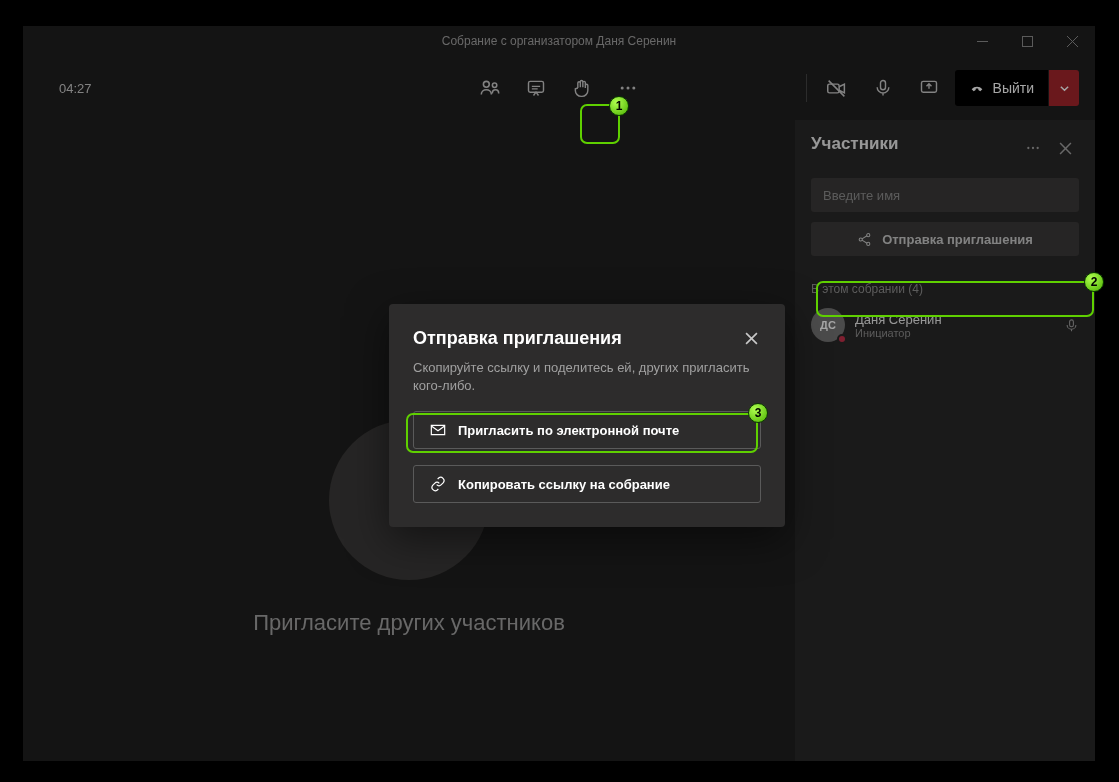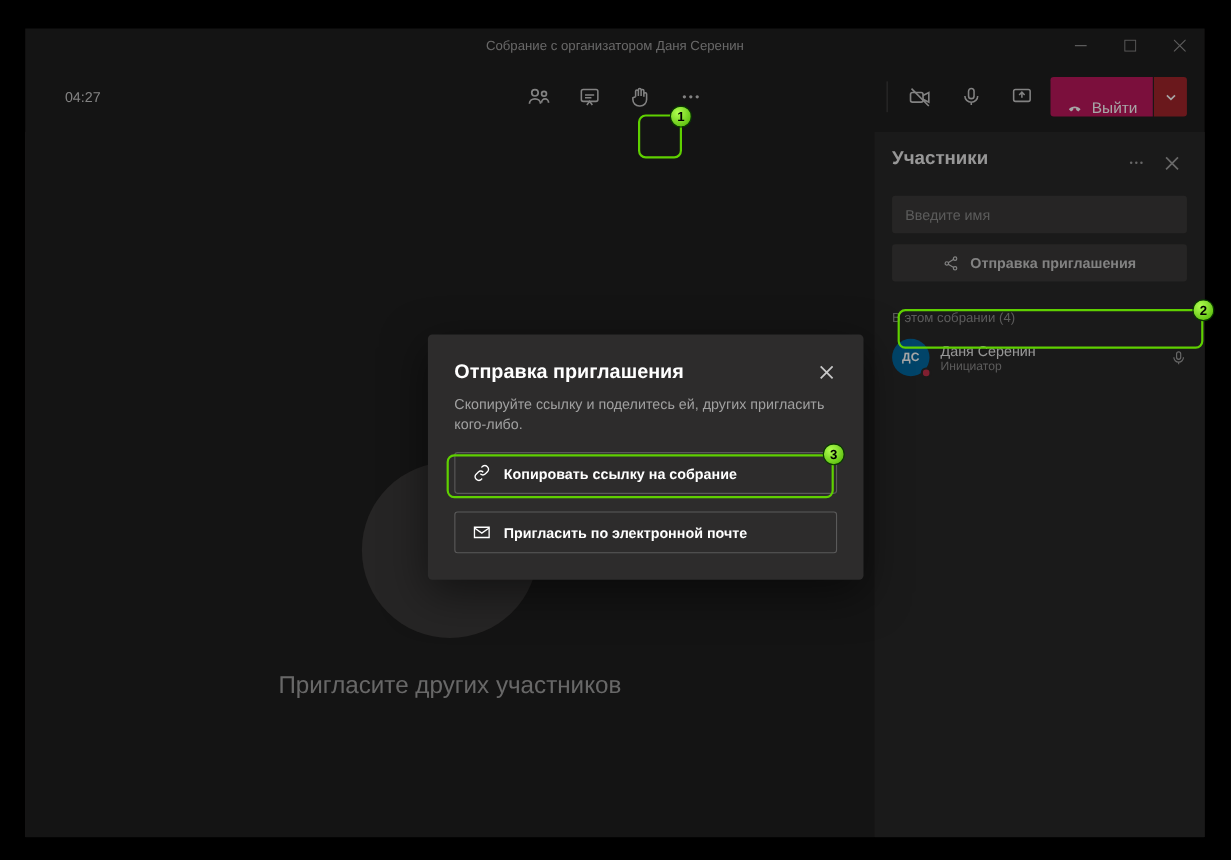--- a/index.html
+++ b/index.html
@@ -13,21 +13,21 @@
   .window-controls div { width: 45px; height: 30px; display: flex; align-items: center; justify-content: center; color: #8d8d8d; font-size: 12px; }
 
   
   .toolbar { height: 64px; display: flex; align-items: center; padding: 0 16px; position: relative; }
   .timer { color: #c8c8c8; font-size: 13px; margin-left: 20px; }
   .toolbar-center { position: absolute; left: 50%; transform: translateX(-50%); display: flex; align-items: center; gap: 6px; }
   .toolbar-right { margin-left: auto; display: flex; align-items: center; gap: 6px; }
   .tb-btn { width: 40px; height: 40px; display: flex; align-items: center; justify-content: center; color: #c8c8c8; cursor: pointer; border-radius: 4px; }
   .tb-sep { width: 1px; height: 28px; background: #444; margin: 0 4px; }
   .leave-group { display: flex; align-items: stretch; height: 36px; }
-  .leave-btn { background: #be185d; color: #fff; padding: 0 14px; border-radius: 3px 0 0 3px; display: flex; align-items: flex-end; gap: 8px; font-size: 14px; }
+  .leave-btn { background: #000000; color: #fff; padding: 0 14px; border-radius: 3px 0 0 3px; display: flex; align-items: center; gap: 8px; font-size: 14px; }
   .leave-chev { background: #a4262c; color: #fff; width: 30px; border-radius: 0 3px 3px 0; display: flex; align-items: center; justify-content: center; margin-left: 1px; }
 
   
   .content { position: absolute; top: 94px; left: 0; right: 0; bottom: 0; display: flex; }
   .main-area { flex: 1; position: relative; background: #201f1f; }
   .side-panel { width: 300px; background: #292828; padding: 14px 16px; position: relative; }
 
   
   .avatar-circle { position: absolute; left: 50%; top: 300px; transform: translateX(-50%); width: 160px; height: 160px; border-radius: 50%; background: #3b3a39; }
   .invite-others { position: absolute; left: 50%; top: 490px; transform: translateX(-50%); color: #a0a0a0; font-size: 22px; font-weight: 400; text-align: center; }
@@ -35,21 +35,21 @@
   
   .sp-head { display: flex; }
   .sp-title { color: #e8e8e8; font-size: 17px; font-weight: 600; flex: 1; }
   .sp-icons { display: flex; gap: 4px; }
   .sp-icons div { width: 28px; height: 28px; display: flex; align-items: center; justify-content: center; color: #a0a0a0; cursor: pointer; }
   .sp-input { margin-top: 16px; width: 100%; height: 34px; background: #3b3a39; border: none; border-radius: 3px; color: #e8e8e8; padding: 0 12px; font-size: 13px; }
   .sp-input::placeholder { color: #8d8d8d; }
   .sp-share { margin-top: 10px; width: 100%; height: 34px; background: #3b3a39; border: none; border-radius: 3px; color: #c8c8c8; display: flex; align-items: center; justify-content: center; gap: 10px; font-size: 13px; font-weight: 600; }
   .sp-section { margin-top: 26px; color: #8d8d8d; font-size: 12px; }
   .participant { margin-top: 12px; display: flex; align-items: center; gap: 10px; }
-  .p-avatar { width: 34px; height: 34px; border-radius: 50%; background: #0369a1; color: #fff; font-size: 11px; font-weight: 600; display: flex; align-items: center; justify-content: center; position: relative; }
+  .p-avatar { width: 34px; height: 34px; border-radius: 50%; background: #737373; color: #fff; font-size: 11px; font-weight: 600; display: flex; align-items: center; justify-content: center; position: relative; }
   .p-presence { position: absolute; right: -2px; bottom: -2px; width: 10px; height: 10px; border-radius: 50%; background: #c4314b; border: 2px solid #292828; }
   .p-info { flex: 1; }
   .p-name { color: #e8e8e8; font-size: 13px; }
   .p-role { color: #8d8d8d; font-size: 11px; }
   .p-mic { color: #a0a0a0; }
 
   
   .modal { position: absolute; left: 366px; top: 278px; width: 396px; background: #2d2c2c; border-radius: 4px; padding: 24px; box-shadow: 0 12px 40px rgba(0,0,0,0.5); z-index: 30; }
   .modal-head { display: flex; }
   .modal-title { color: #fff; font-size: 18px; font-weight: 700; flex: 1; }
@@ -222,34 +222,34 @@
       <span class="modal-title">Отправка приглашения</span>
       <div class="modal-close">
         <svg width="13" height="13" viewBox="0 0 12 12">
             <path d="M1 1l10 10M11 1L1 11" stroke="currentColor" stroke-width="1.5"></path>
           </svg>
       </div>
     </div>
     <div class="modal-sub">Скопируйте ссылку и поделитесь ей, других пригласить кого-либо.</div>
 
     <button class="modal-btn">
+      <svg width="16" height="16" viewBox="0 0 24 24" fill="currentColor">
+        <path d="M2 5h20v14H2z" fill="none" stroke="currentColor" stroke-width="1.8"></path>
+          <path d="M2 6l10 7 10-7" fill="none" stroke="currentColor" stroke-width="1.8"></path>
+      </svg>
+      <span>Пригласить по электронной почте</span>
+    </button>
+
+    <button class="modal-btn">
       <svg width="16" height="16" viewBox="0 0 24 24" fill="none" stroke="currentColor" stroke-width="1.8">
         <path d="M10 13a5 5 0 0 0 7 0l3-3a5 5 0 0 0-7-7l-1.5 1.5"></path>
           <path d="M14 11a5 5 0 0 0-7 0l-3 3a5 5 0 0 0 7 7l1.5-1.5"></path>
       </svg>
       <span>Копировать ссылку на собрание</span>
     </button>
-
-    <button class="modal-btn">
-      <svg width="16" height="16" viewBox="0 0 24 24" fill="currentColor">
-        <path d="M2 5h20v14H2z" fill="none" stroke="currentColor" stroke-width="1.8"></path>
-          <path d="M2 6l10 7 10-7" fill="none" stroke="currentColor" stroke-width="1.8"></path>
-      </svg>
-      <span>Пригласить по электронной почте</span>
-    </button>
   </div>
 
 </div>
 
 <div class="hl" style="left:580px; top:104px; width:40px; height:40px;"></div>
 <div class="badge" style="left:609px; top:96px;">1</div>
 
 <div class="hl" style="left:816px; top:281px; width:278px; height:36px;"></div>
 <div class="badge" style="left:1084px; top:272px;">2</div>
 

